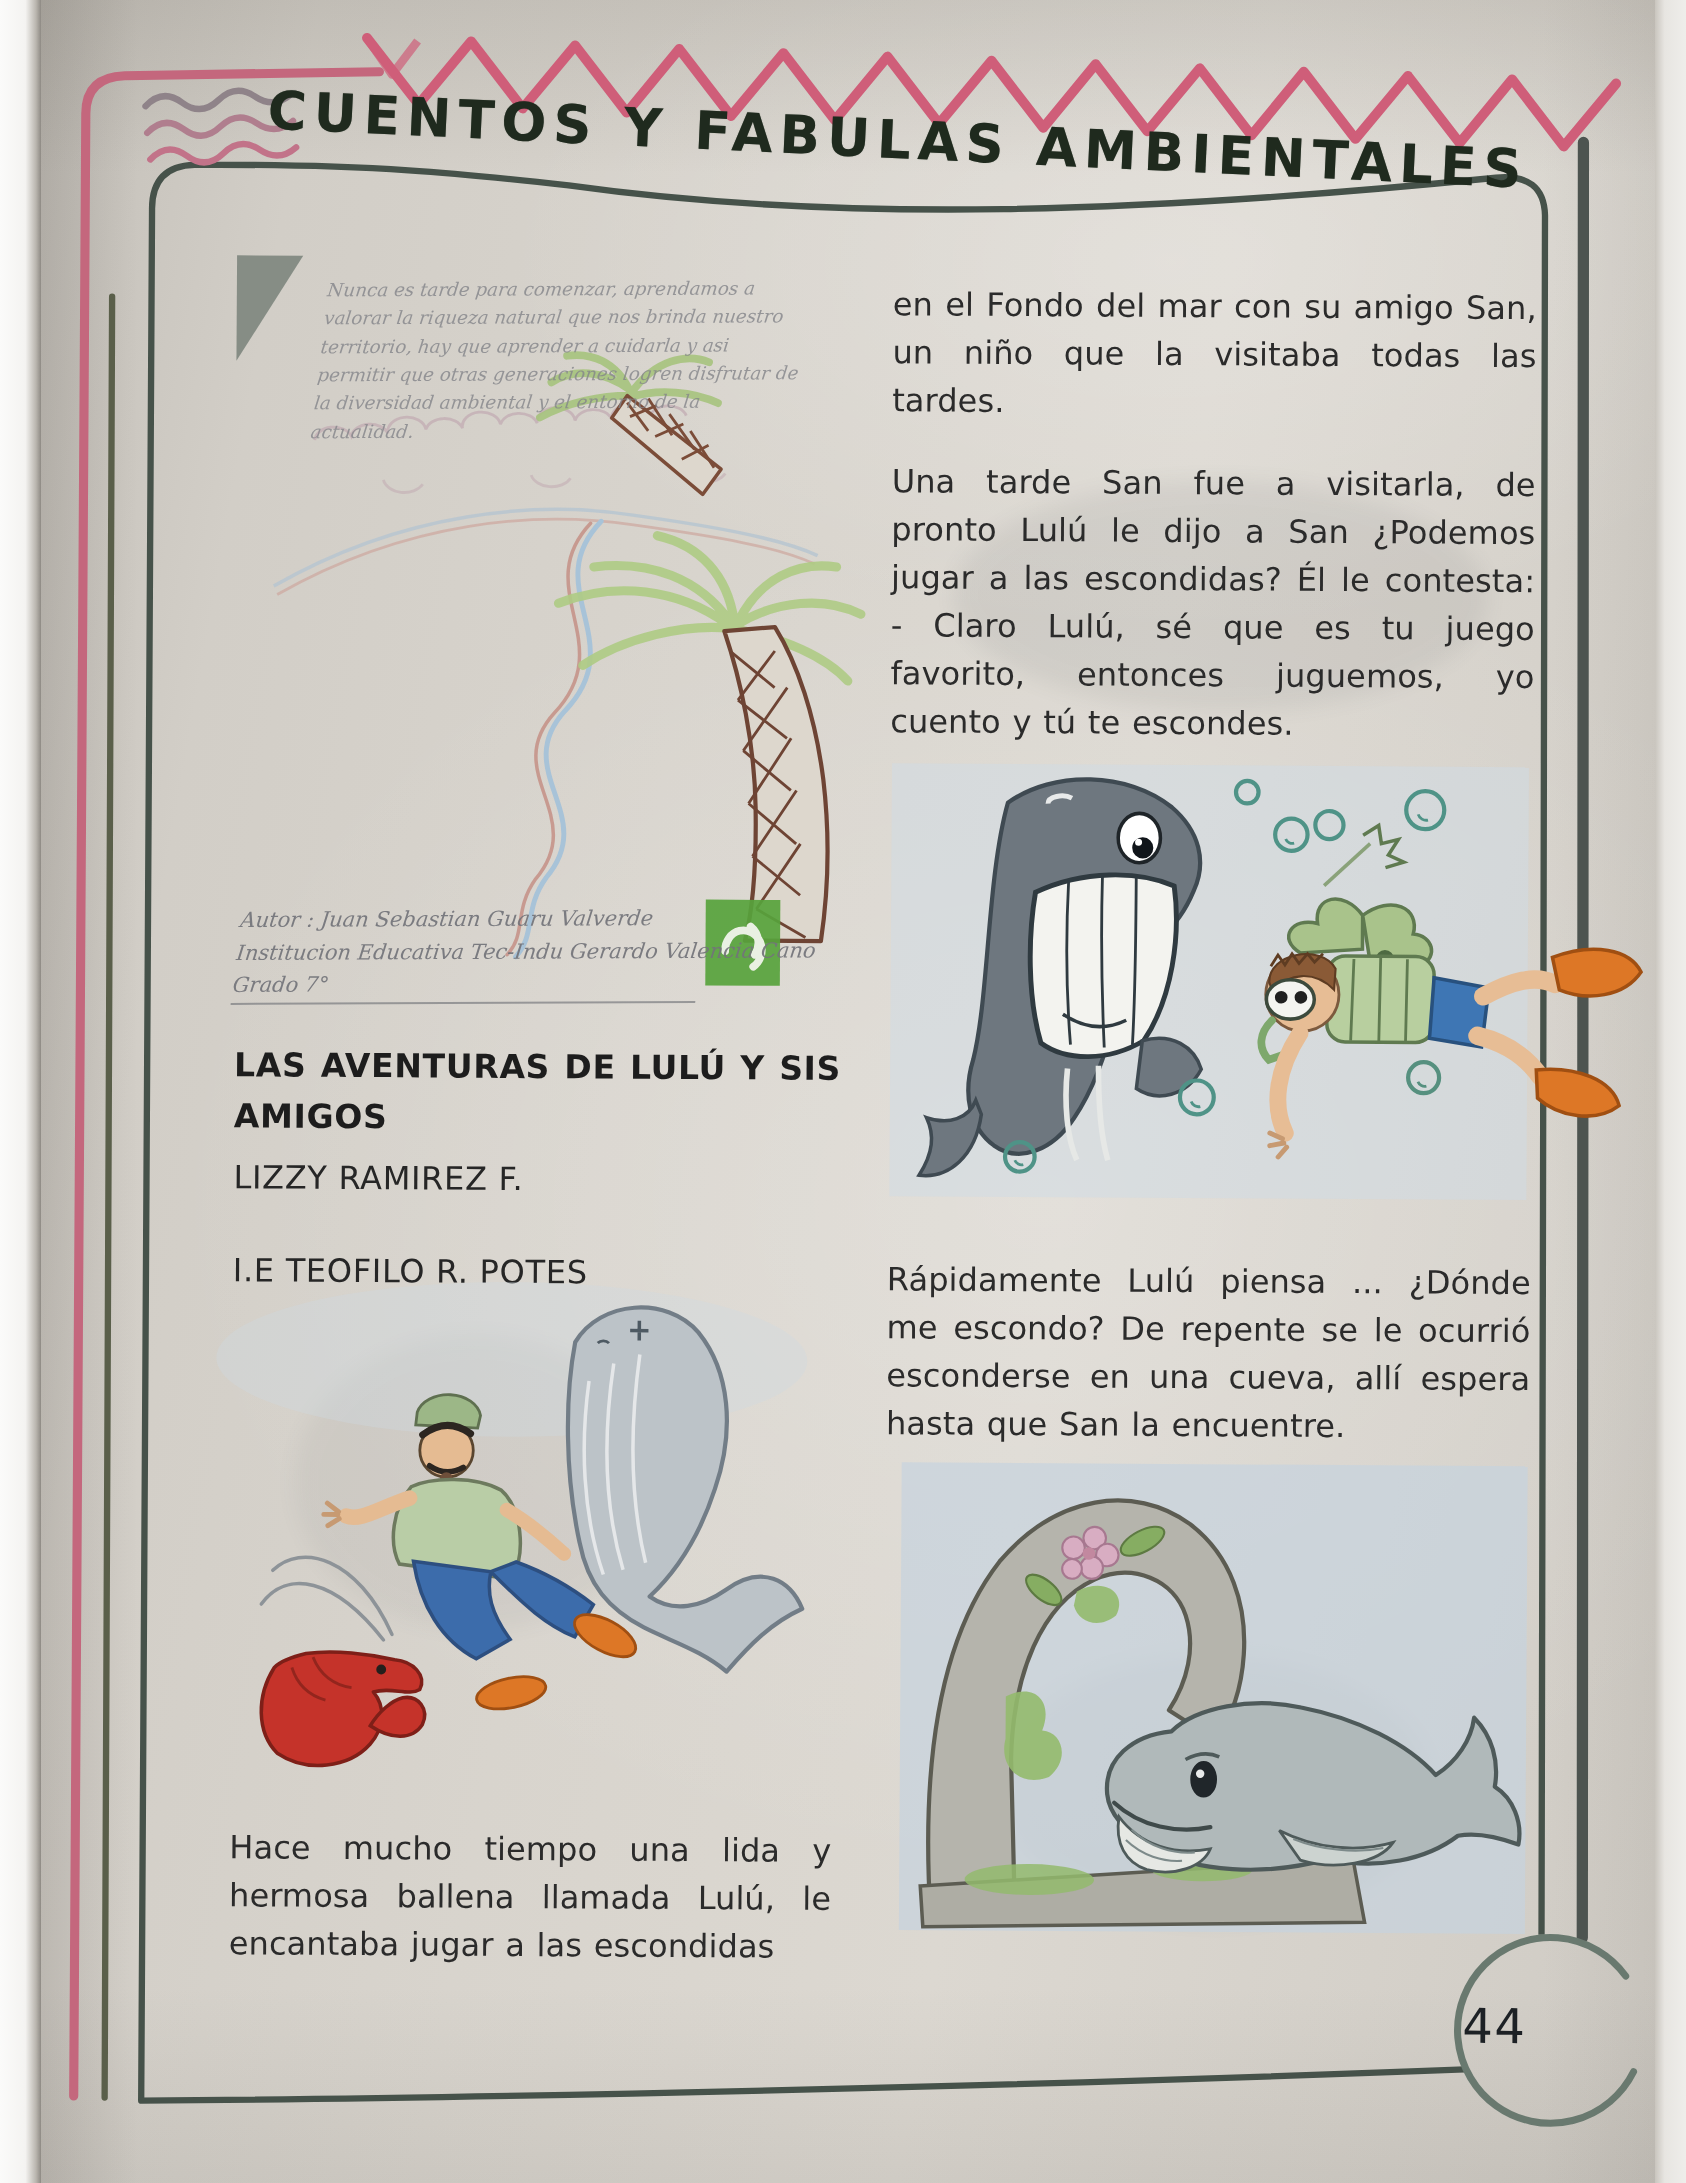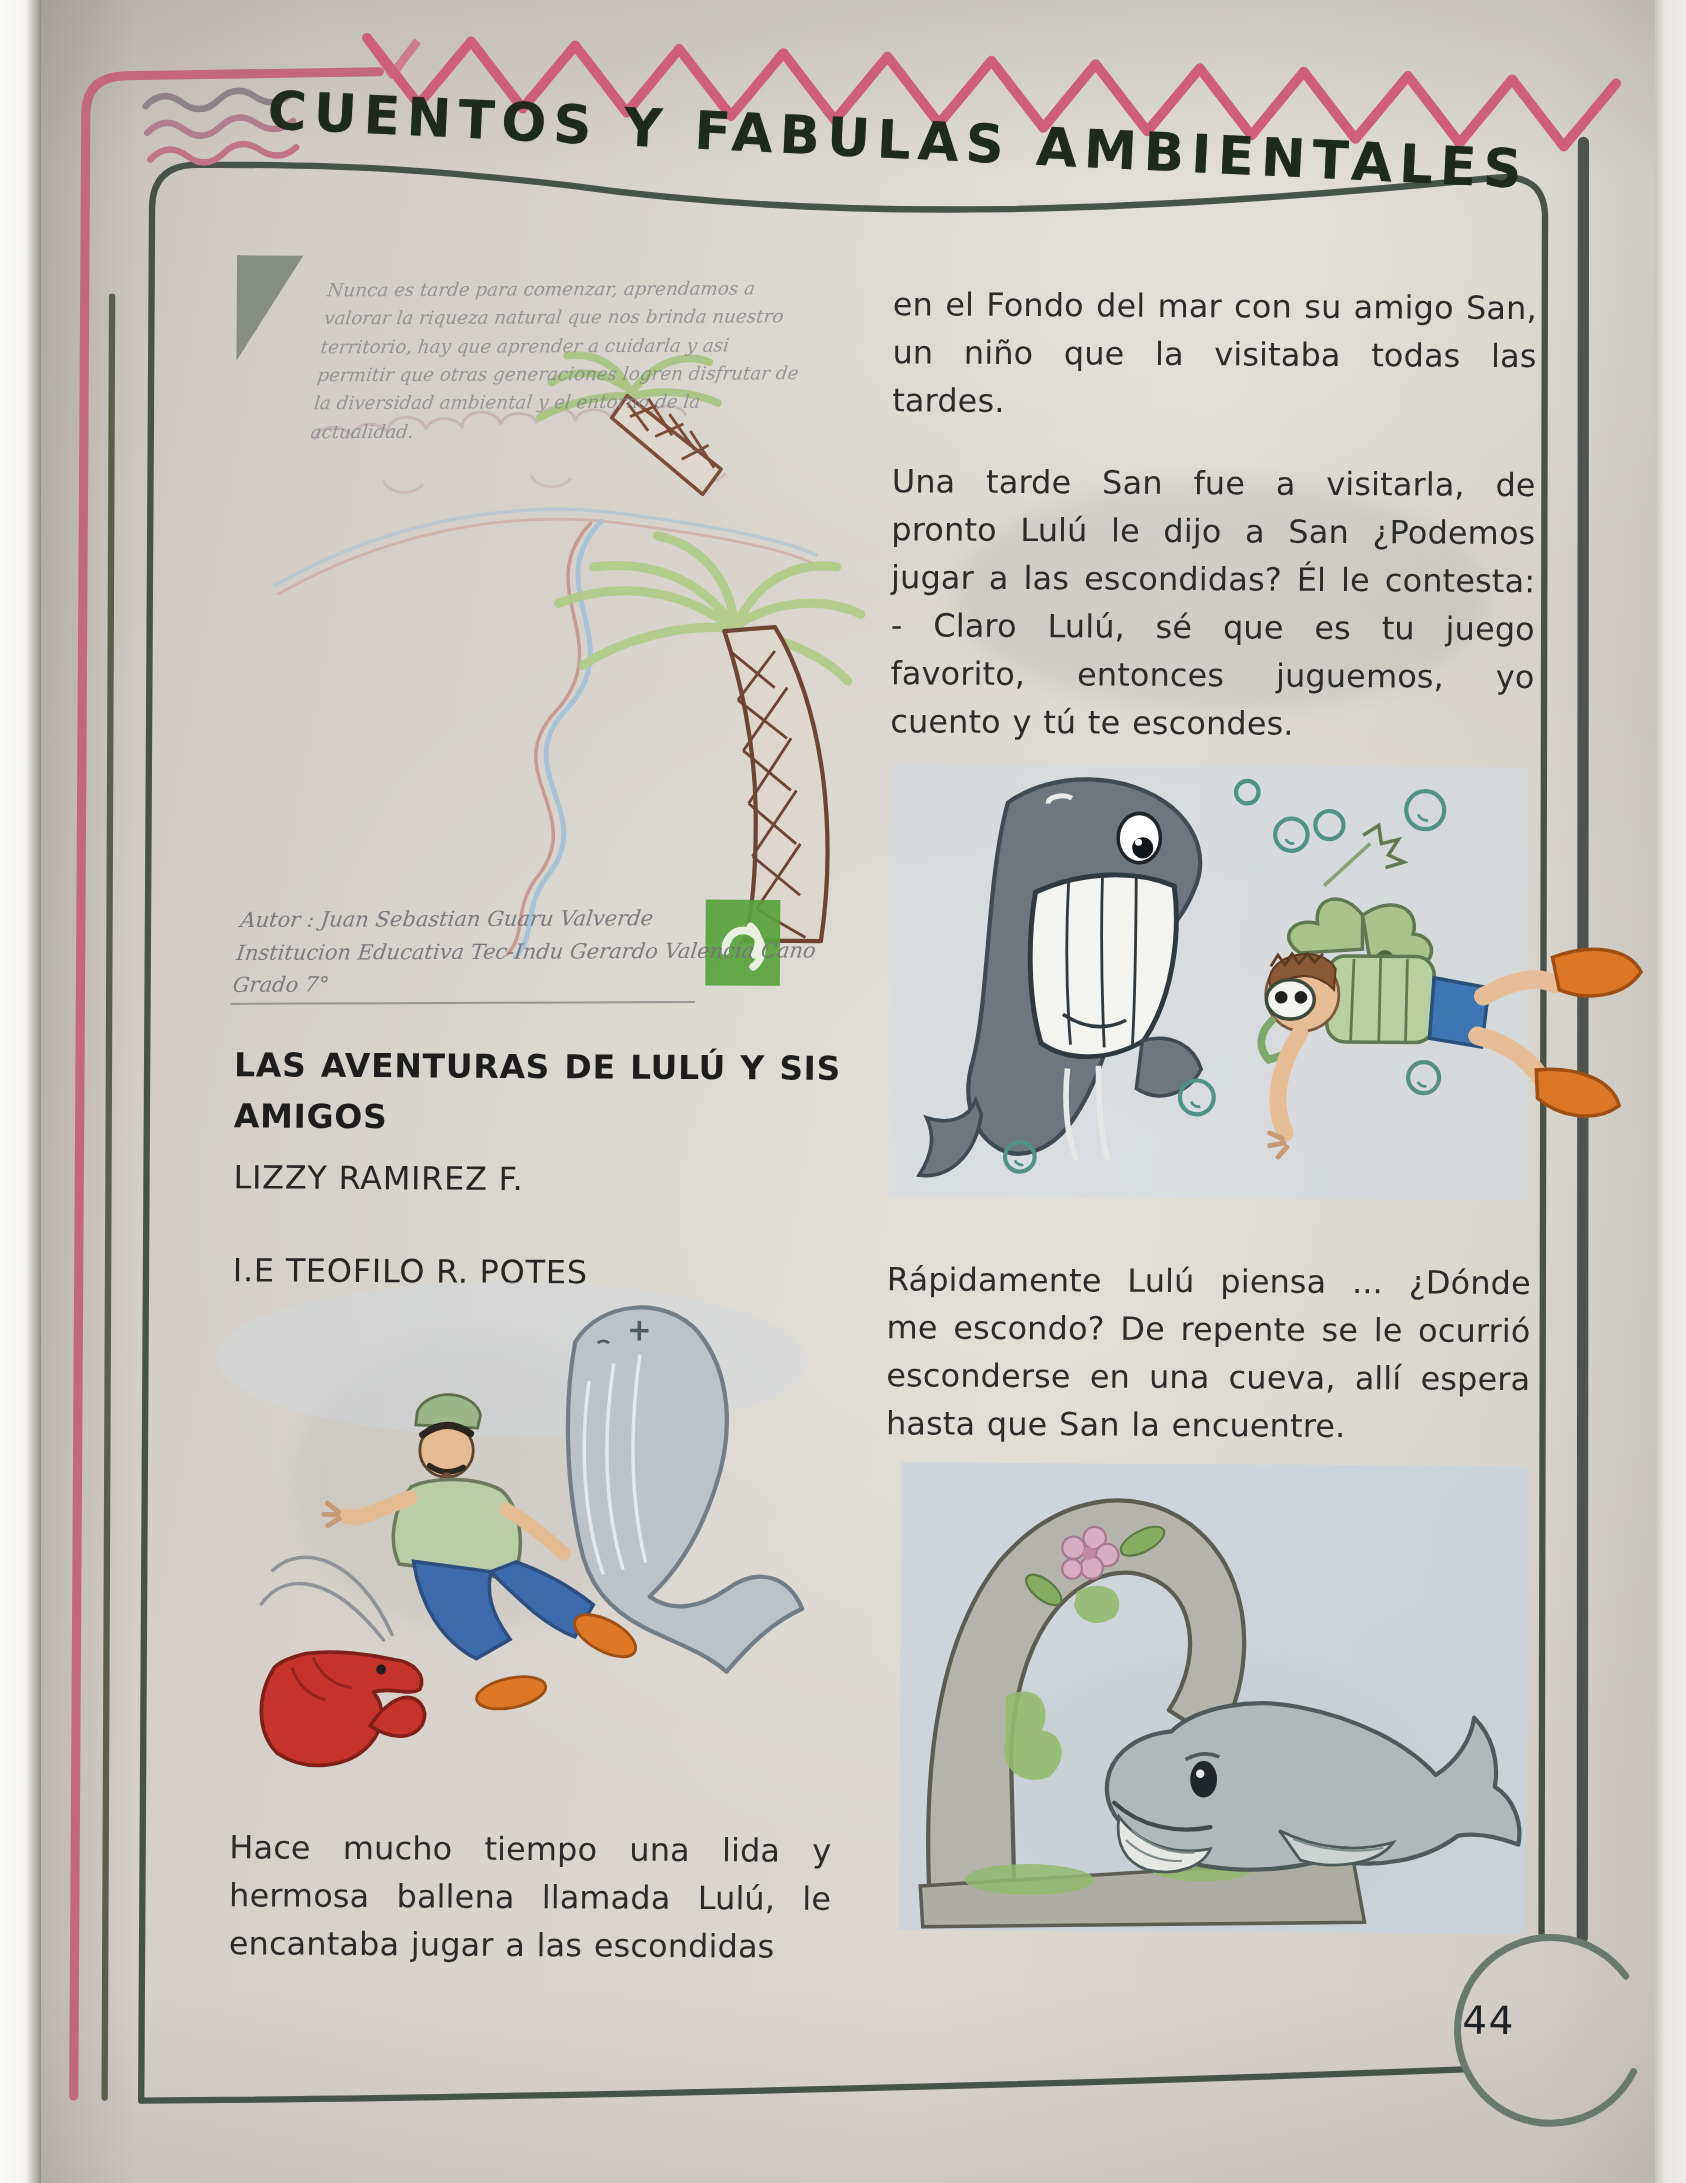--- a/index.html
+++ b/index.html
@@ -69,21 +69,21 @@
   .drawing-note{position:absolute;left:83px;top:18.3px;width:485px;font-size:18.3px;opacity:.8;}
   .drawing-caption{position:absolute;left:4.2px;top:646px;width:507px;font-size:21px;color:#73747a;opacity:.92;}
   .drawing-caption .cap-line{white-space:nowrap;}
   .caption-underline{height:0;border-top:2.8px solid #7e7f83;width:464px;margin-top:1.4px;opacity:.8;}
 
   .drawing{position:absolute;}
   .drawing svg{position:absolute;inset:0;overflow:visible;}
 
   .page-number{
     position:absolute;left:1468px;top:1994px;
-    font-size:39px;color:#1d2125;letter-spacing:1.4px;
+    font-size:48px;color:#1d2125;letter-spacing:1.4px;
   }
 
   .smudge{position:absolute;border-radius:50%;filter:blur(9.9px);opacity:.07;background:#3a4046;}
 </style>
 </head>
 <body>
 
 <div class="scan">
   <div class="scan-edge-left"></div>
   <div class="paper"></div>

